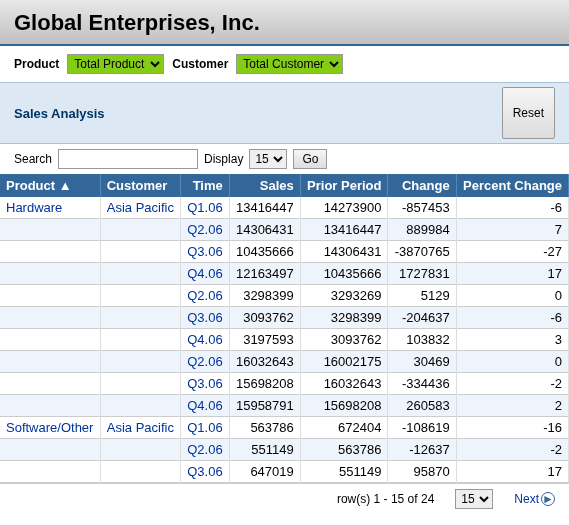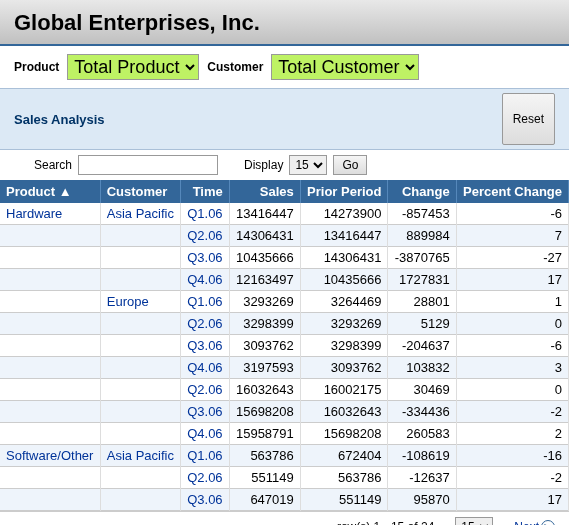--- a/index.html
+++ b/index.html
@@ -25,23 +25,23 @@
       display: flex;
       align-items: center;
       gap: 8px;
       background: #fff;
     }
     #toolbar label {
       font-size: 12px;
       font-weight: bold;
     }
     #toolbar select {
-      font-size: 18px;
-      border: 1px solid #999;
-      background: #bef264;
+      font-size: 12px;
+      border: 1px solid #999;
+      background: #84cc16;
       padding: 1px 2px;
     }
     #sales-analysis-bar {
       display: flex;
       align-items: center;
       justify-content: space-between;
       padding: 4px 14px;
       background: #dce9f5;
       border-top: 1px solid #aac0d8;
       border-bottom: 1px solid #aac0d8;
@@ -60,21 +60,20 @@
       border-radius: 2px;
     }
     #search-bar {
       padding: 5px 14px;
       display: flex;
       align-items: center;
       gap: 6px;
     }
     #search-bar label {
       font-size: 12px;
-      margin-left: 20px;
     }
     #search-input {
       border: 1px solid #999;
       padding: 2px 4px;
       font-size: 12px;
       width: 140px;
     }
     #display-select {
       font-size: 12px;
       border: 1px solid #999;
@@ -122,21 +121,21 @@
       white-space: nowrap;
     }
     #main-table tbody td.product-col,
     #main-table tbody td.customer-col {
       text-align: left;
       color: #003399;
       font-weight: normal;
     }
     #main-table tbody td.time-col {
       color: #003399;
-      text-align: left;
+      text-align: center;
     }
     #footer-bar {
       display: flex;
       justify-content: flex-end;
       align-items: center;
       padding: 5px 14px;
       gap: 21px;
       background: #fff;
       border-top: 1px solid #ccc;
     }
@@ -252,29 +251,20 @@
           <td class="product-col"></td>
           <td class="customer-col"></td>
           <td class="time-col">Q4.06</td>
           <td>12163497</td>
           <td>10435666</td>
           <td>1727831</td>
           <td>17</td>
         </tr>
         <tr>
           <td class="product-col"></td>
-          <td class="customer-col">Europe</td>
-          <td class="time-col">Q1.06</td>
-          <td>3293269</td>
-          <td>3264469</td>
-          <td>28801</td>
-          <td>1</td>
-        </tr>
-        <tr>
-          <td class="product-col"></td>
           <td class="customer-col"></td>
           <td class="time-col">Q2.06</td>
           <td>3298399</td>
           <td>3293269</td>
           <td>5129</td>
           <td>0</td>
         </tr>
         <tr>
           <td class="product-col"></td>
           <td class="customer-col"></td>

